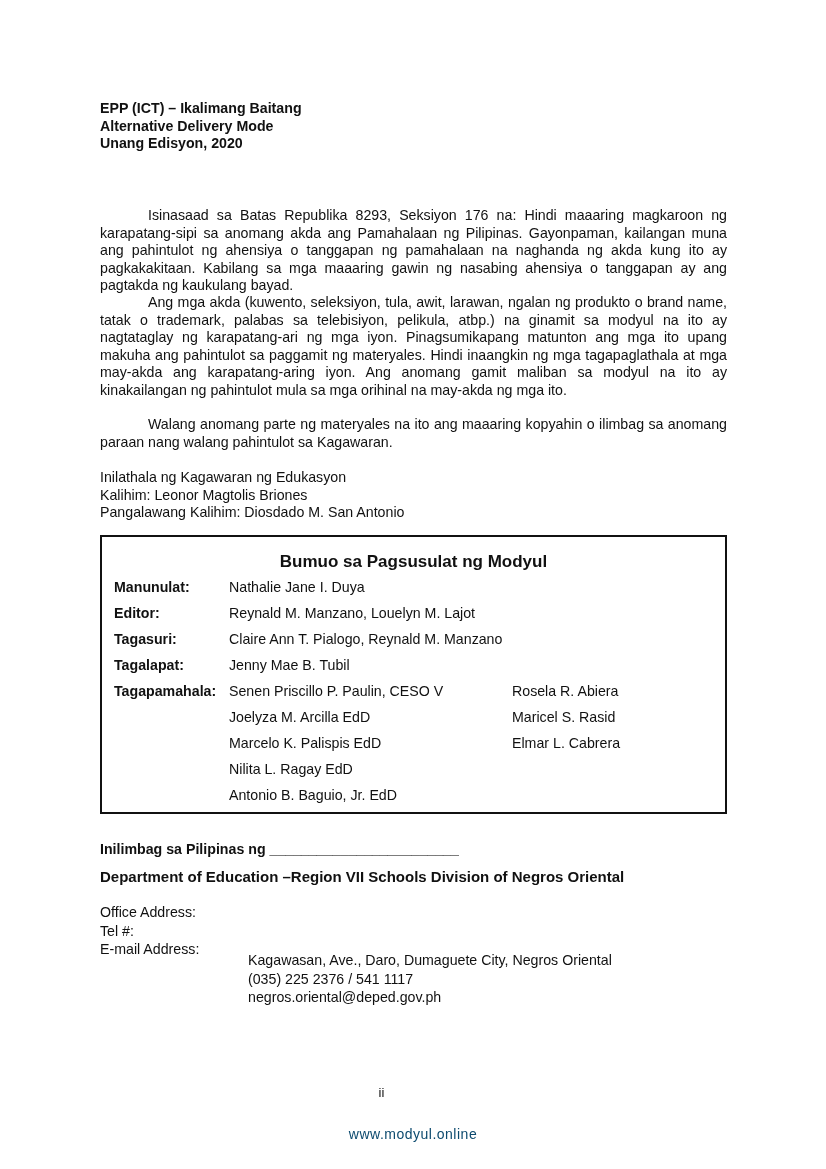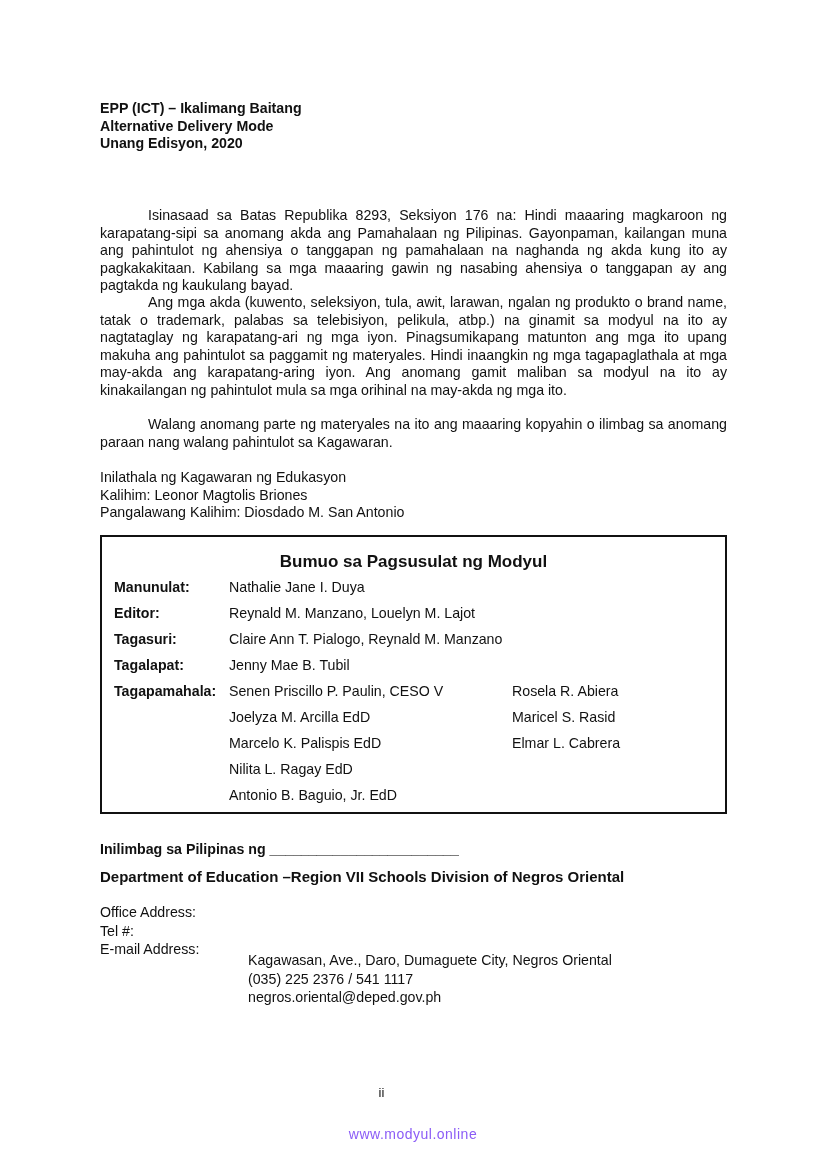--- a/index.html
+++ b/index.html
@@ -26,21 +26,21 @@
   .credit-row { position: absolute; left: 12px; font-size: 14.2px; height: 18px; white-space: nowrap; }
   .credit-label { position: absolute; left: 0; font-weight: bold; }
   .credit-value { position: absolute; left: 115px; }
   .credit-value2 { position: absolute; left: 398px; }
   .printed { position: absolute; top: 741px; left: 0; font-weight: bold; font-size: 14.2px; }
   .deped { position: absolute; top: 768px; left: 0; font-weight: bold; font-size: 15px; }
   .contact { position: absolute; left: 0; font-size: 14.2px; line-height: 17px; }
   .contact-label { position: absolute; left: 0; white-space: nowrap; }
   .contact-value { position: absolute; left: 148px; white-space: nowrap; margin-top: 48px; }
   .page-num { position: absolute; top: 1085px; left: 0; width: 695px; text-align: center; font-size: 13px; margin-left: 34px; }
-  .watermark { position: absolute; top: 1126px; left: 0; width: 826px; text-align: center; font-size: 14px; color: #8b5cf6; letter-spacing: 0.5px; }
+  .watermark { position: absolute; top: 1126px; left: 0; width: 826px; text-align: center; font-size: 14px; color: #0c4a6e; letter-spacing: 0.5px; }
 </style>
 </head>
 <body>
 
 <div class="page">
   <div>
     <p class="header-line">EPP (ICT) – Ikalimang Baitang</p>
     <p class="header-line">Alternative Delivery Mode</p>
     <p class="header-line">Unang Edisyon, 2020</p>
   </div>

